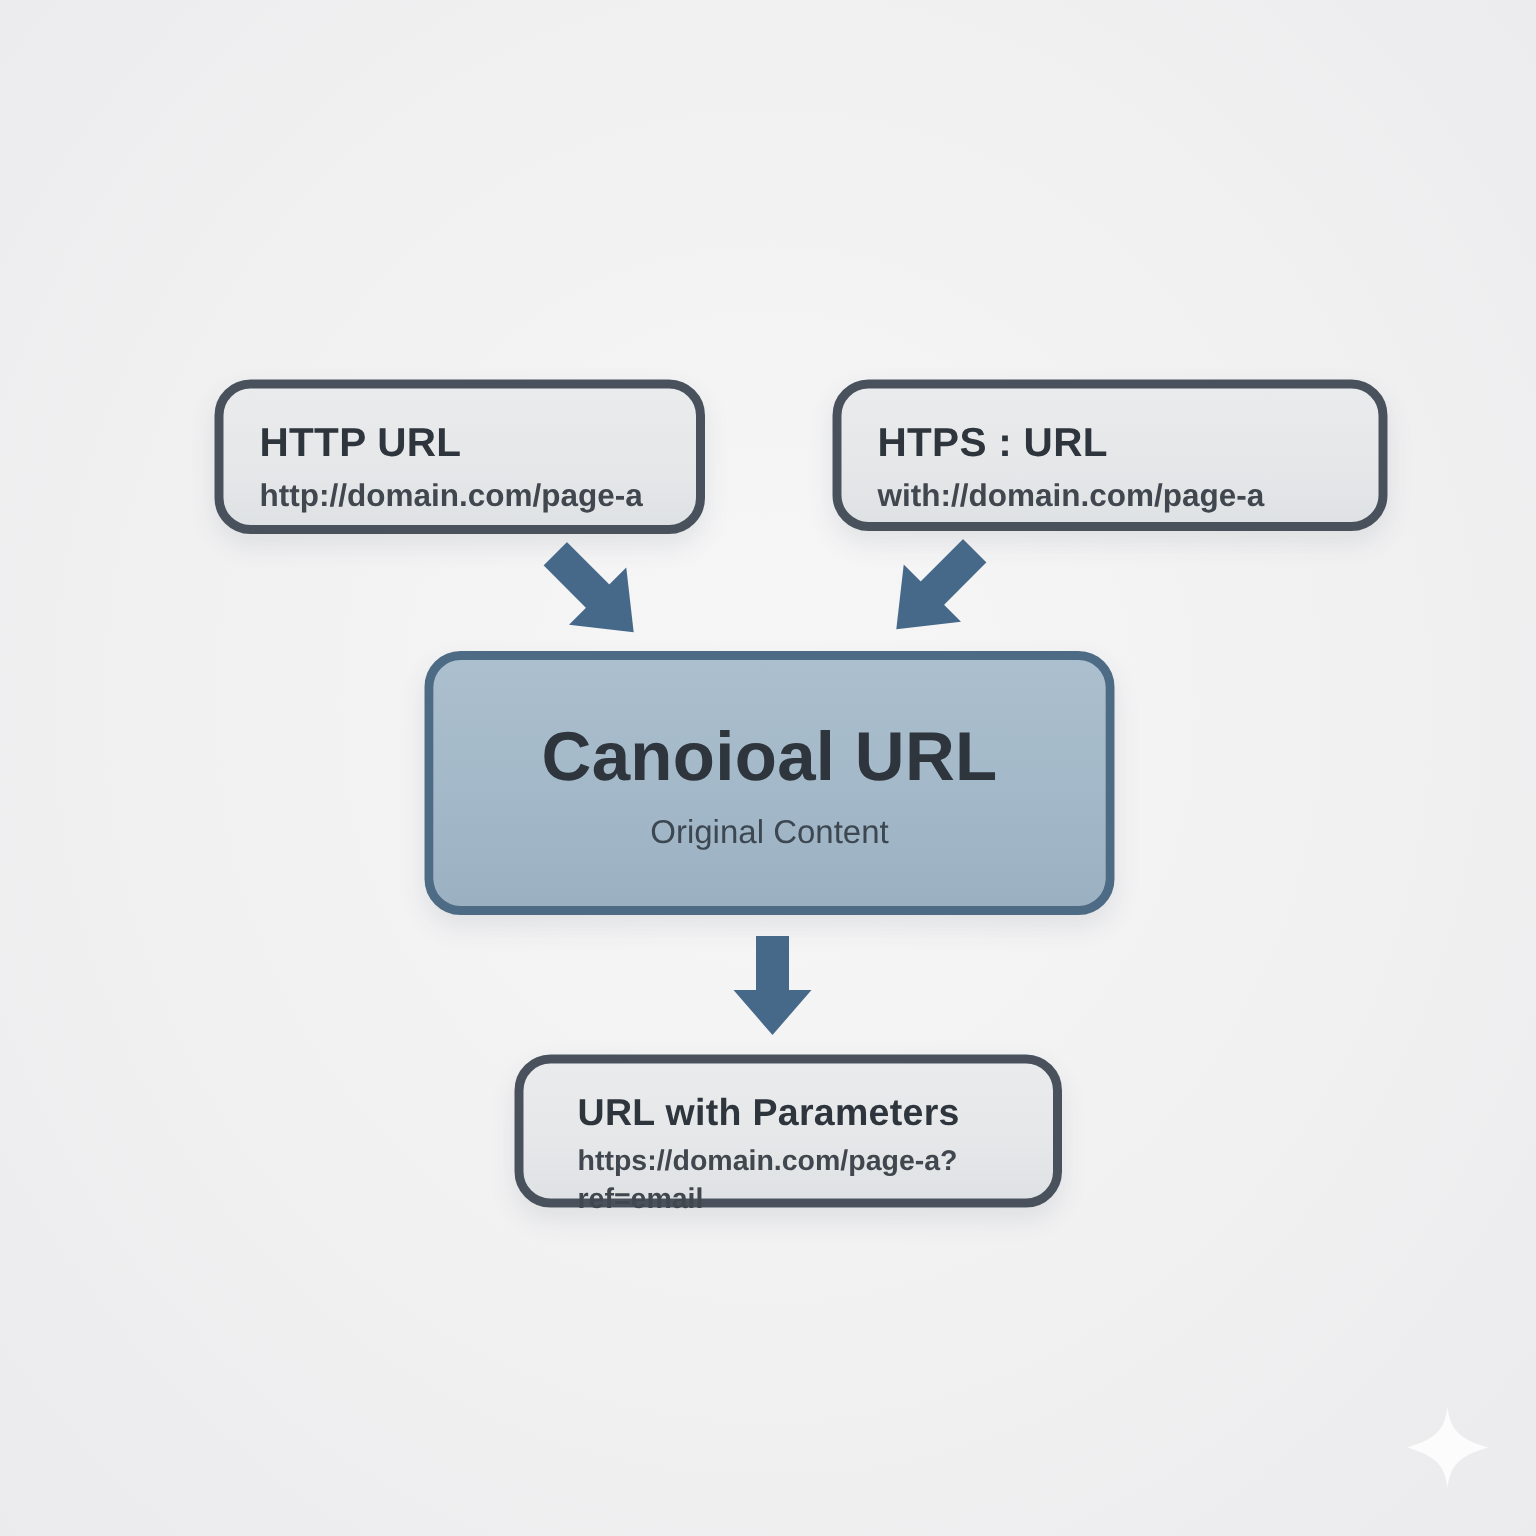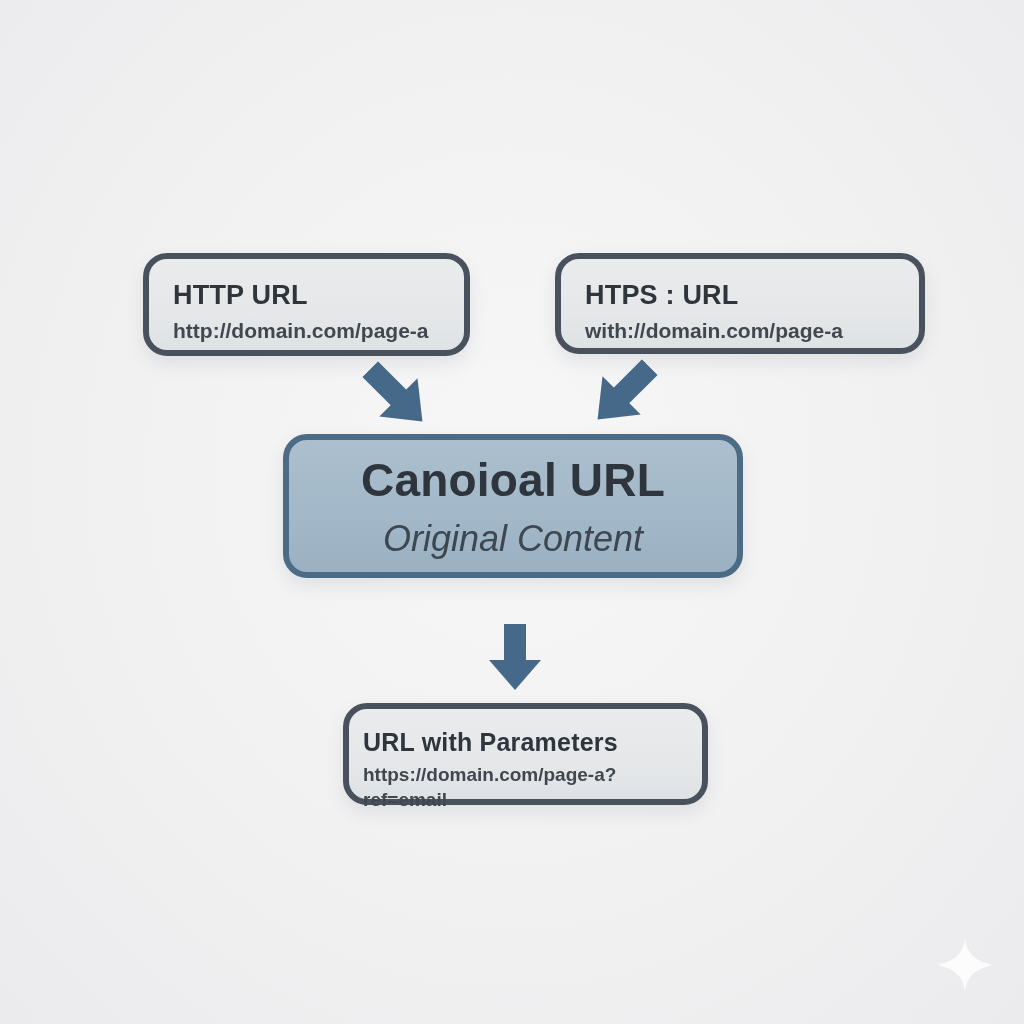--- a/index.html
+++ b/index.html
@@ -34,30 +34,30 @@
   }
   .node-url{
     color:var(--url-text);line-height:1.3;
   }
   .node-http{left:143px;top:253px;width:327px;height:103px;}
   .node-https{left:555px;top:253px;width:370px;height:101px;}
   .node-http .node-title,.node-https .node-title{font-size:27px;margin-top:2px;}
   .node-http .node-url,.node-https .node-url{font-size:21px;margin-top:4px;font-weight:bold;}
 
   .node-canonical{
-    left:283px;top:434px;width:460px;height:144px;
+    left:283px;top:434px;width:460px;height:176px;
     background:linear-gradient(180deg,#abbfce 0%, var(--canonical-fill) 55%, #9bb1c2 100%);
     border-color:var(--canonical-border);
     display:flex;flex-direction:column;align-items:center;justify-content:center;
     text-align:left;
   }
   .node-canonical .node-title{font-size:46px;}
-  .node-canonical .node-subtitle{font-size:36px;color:#3d4751;margin-top:8px;font-style:italic;}
+  .node-canonical .node-subtitle{font-size:22px;color:#3d4751;margin-top:8px;}
 
-  .node-params{left:343px;top:703px;width:365px;height:102px;padding:16px 14px;}
+  .node-params{left:343px;top:703px;width:365px;height:102px;padding:16px 36px;}
   .node-params .node-title{font-size:25px;margin-top:2px;}
   .node-params .node-url{font-size:19px;margin-top:5px;font-weight:bold;}
 
   .arrow{position:absolute;}
   .arrow svg{display:block;}
   .arrow-left{left:366px;top:358px;transform:rotate(-45deg);}
   .arrow-right{left:592px;top:356px;transform:rotate(45deg);}
   .arrow-mid{left:487px;top:624px;}
 
   .sparkle{position:absolute;left:936px;top:936px;width:58px;height:58px;opacity:0.85;}

